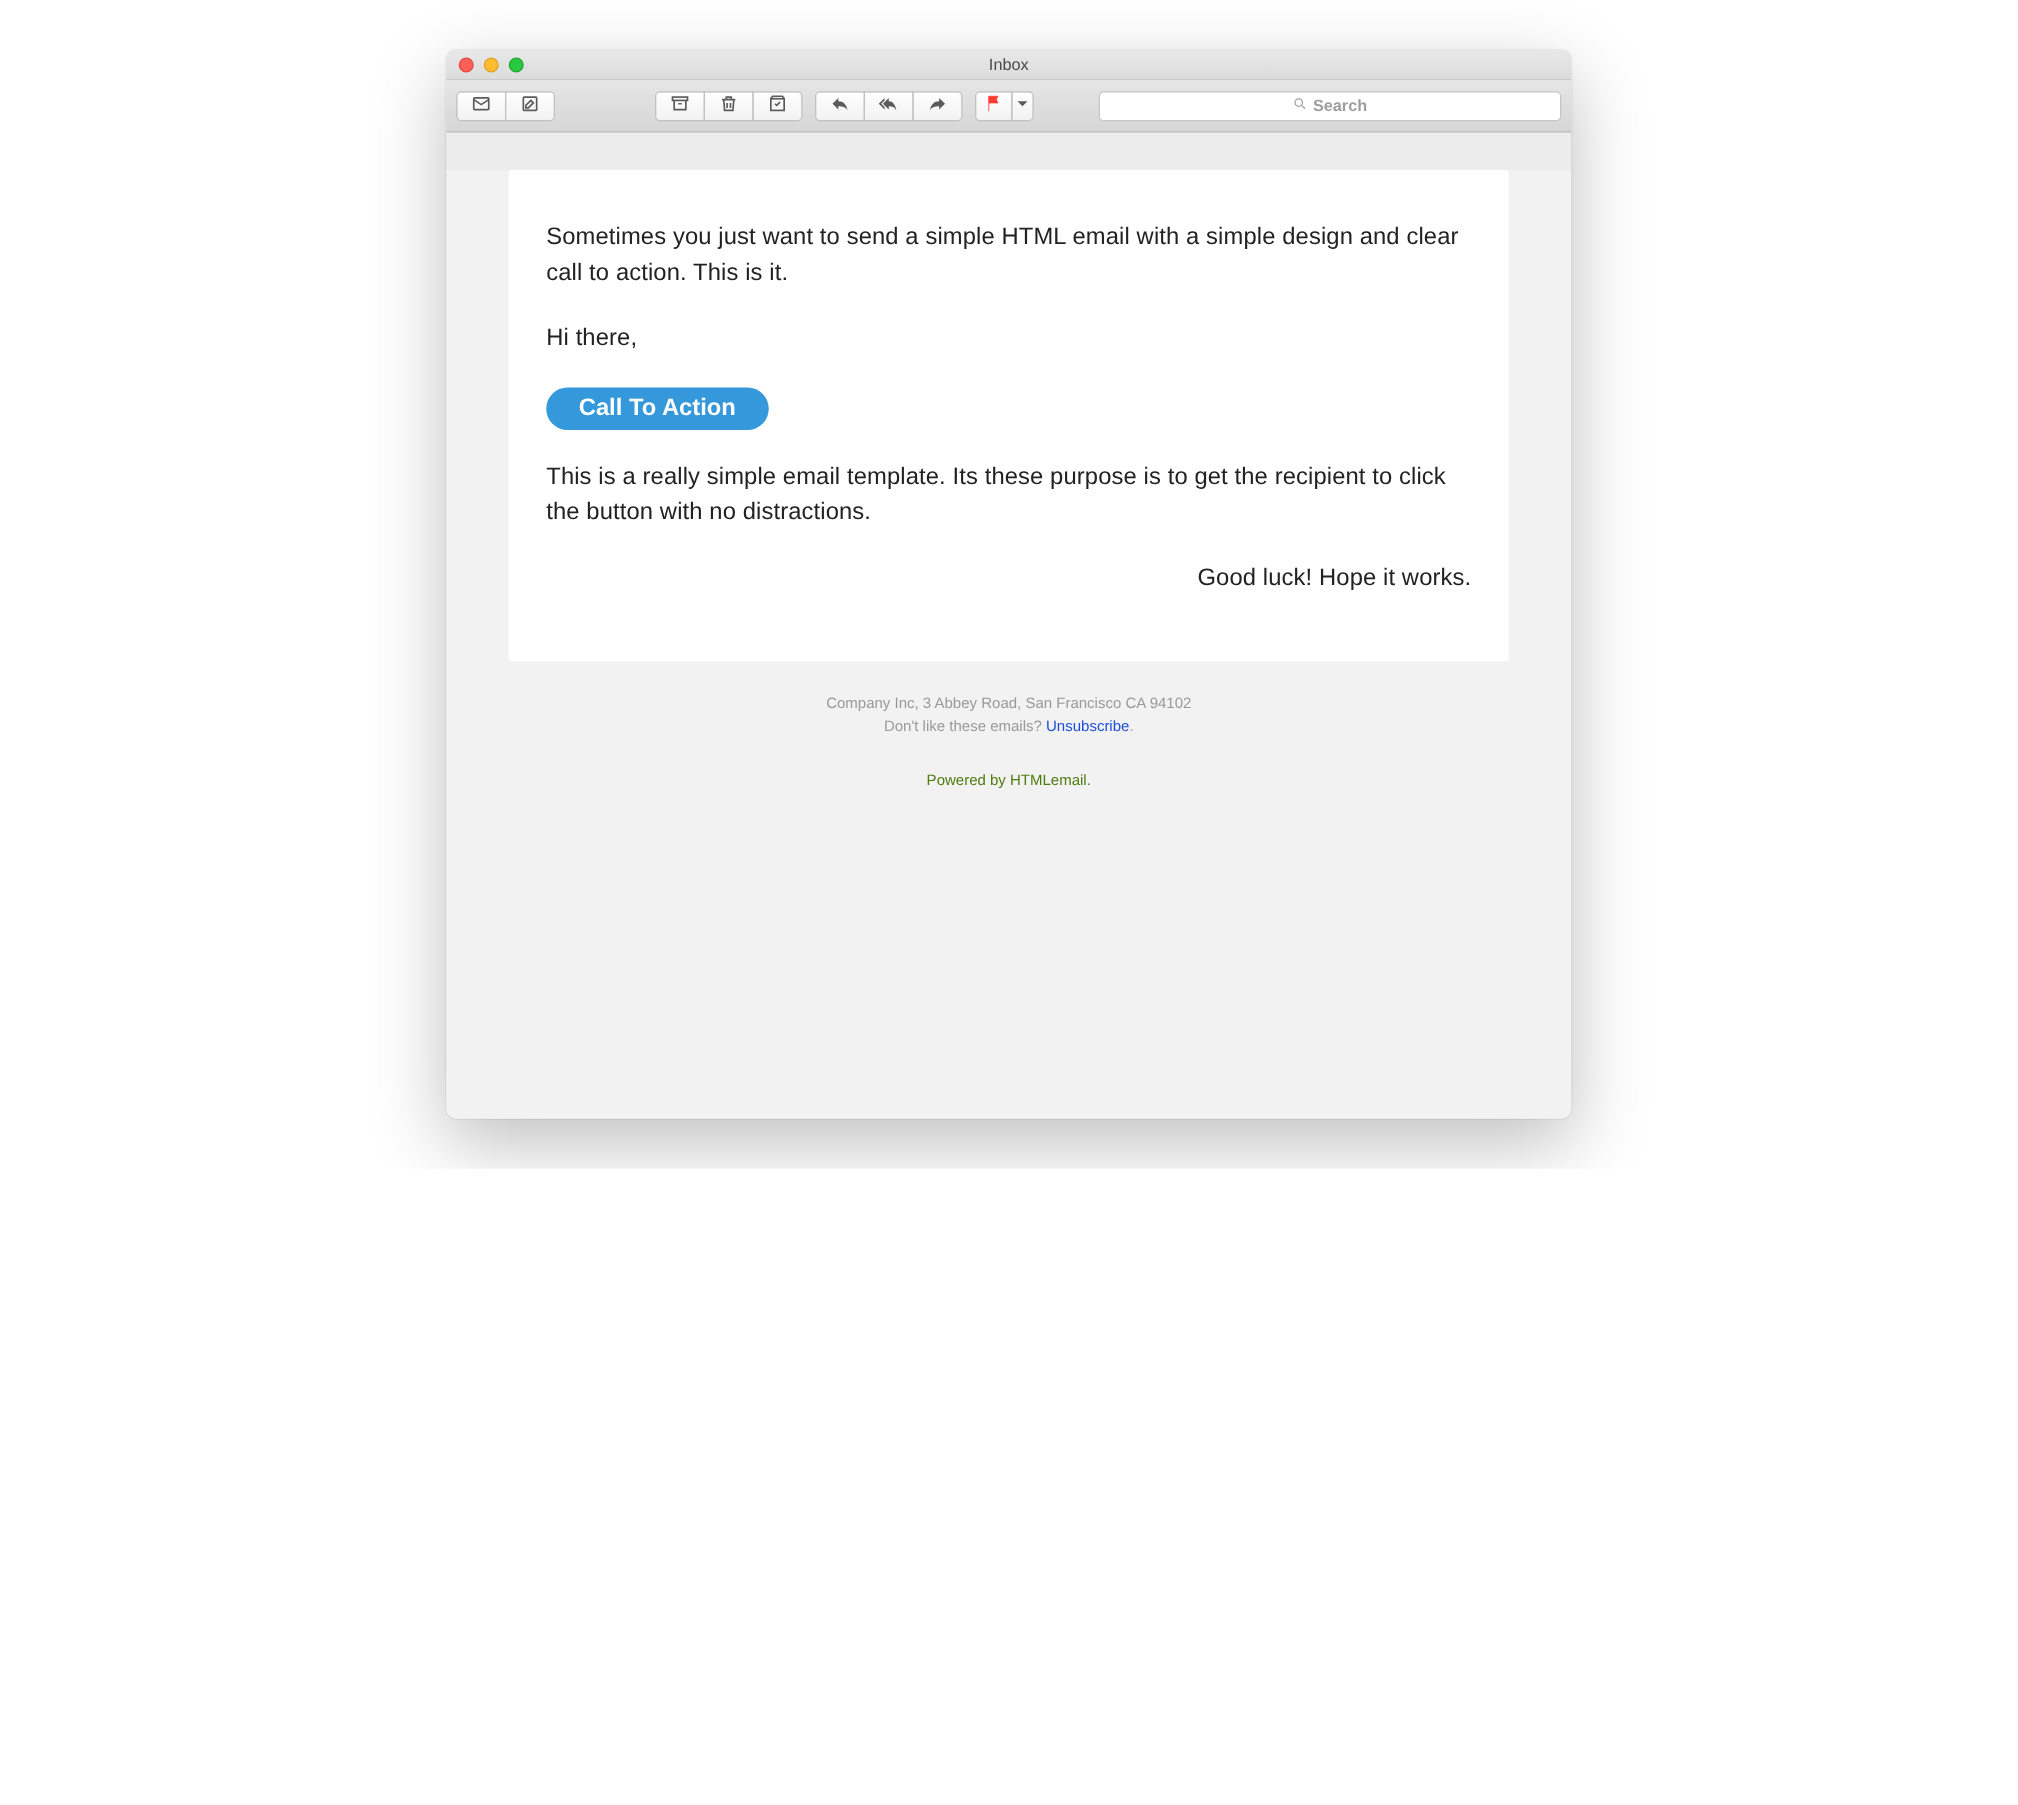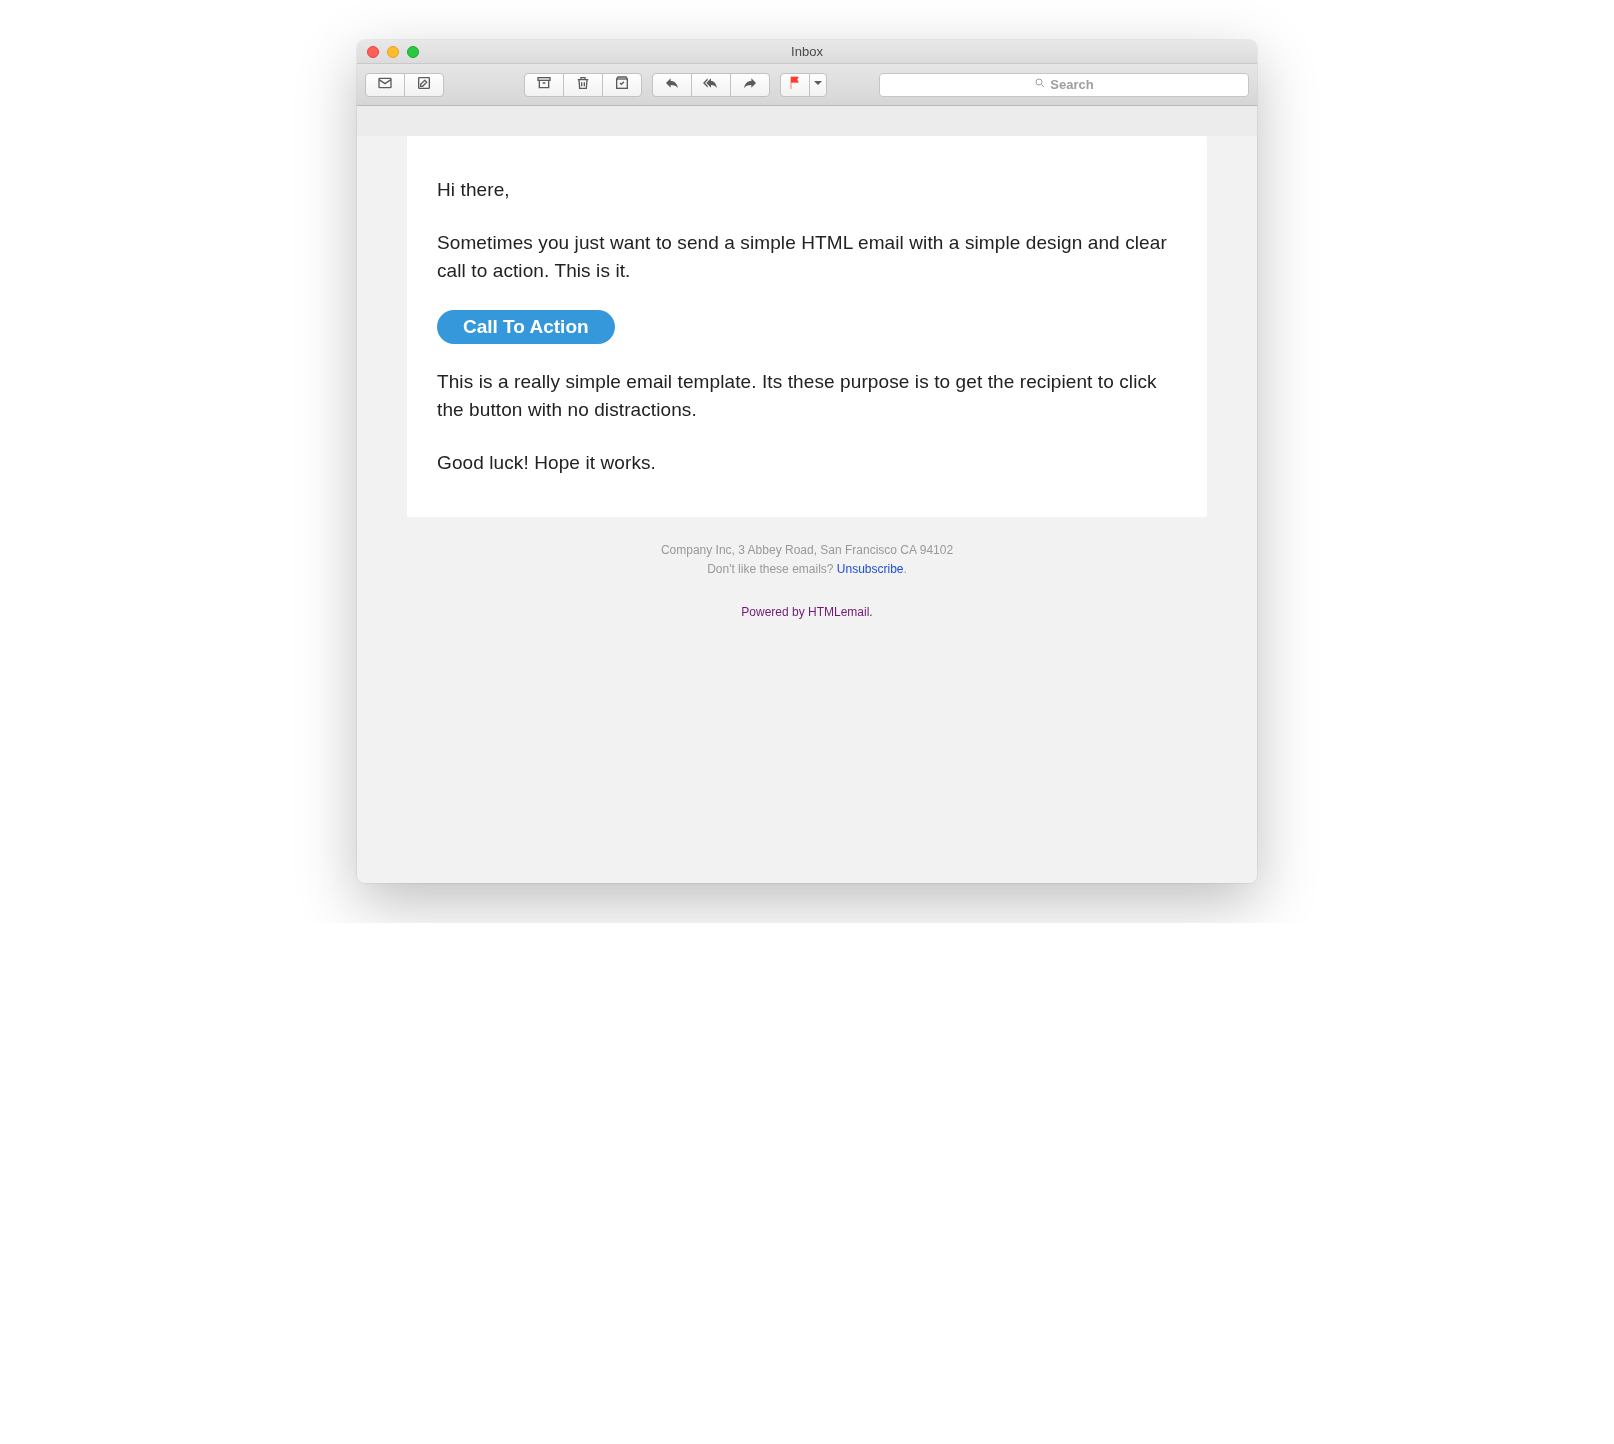--- a/index.html
+++ b/index.html
@@ -105,41 +105,41 @@
       border-radius: 2px;
       padding: 40px 30px;
     }
     .email-card p {
       font-size: 19px;
       color: #222;
       line-height: 1.5;
       margin-bottom: 24px;
       letter-spacing: 0.1px;
     }
-    .email-card p:last-child { margin-bottom: 0; }
+    .email-card p:last-child { margin-bottom: 12px; text-align: right; }
     .cta {
       display: inline-block;
       background: #3498db;
       color: #fff;
       font-weight: 700;
       font-size: 19px;
       padding: 6px 26px;
       border-radius: 18px;
       margin-bottom: 24px;
       cursor: pointer;
     }
     .footer {
       text-align: center;
       padding: 24px 20px 0;
       color: #999;
       font-size: 12px;
       line-height: 1.6;
     }
     .footer a { color: #1d4ed8; cursor: pointer; text-align: right; }
-    .footer .powered { margin-top: 24px; color: #701a75; }
+    .footer .powered { margin-top: 24px; color: #4d7c0f; }
   </style>
 </head>
 <body>
 
 <div class="window">
 
   <div class="titlebar">
     <div class="traffic">
       <div class="tl red"></div>
       <div class="tl yellow"></div>
@@ -243,22 +243,22 @@
             <circle cx="10" cy="10" r="6"></circle>
             <path d="M20 20l-5-5"></path>
           </svg>
       </span>
       <span>Search</span>
     </div>
   </div>
 
   <div class="content-area">
     <div class="email-card">
+      <p>Sometimes you just want to send a simple HTML email with a simple design and clear call to action. This is it.</p>
       <p>Hi there,</p>
-      <p>Sometimes you just want to send a simple HTML email with a simple design and clear call to action. This is it.</p>
       <div class="cta">Call To Action</div>
       <p>This is a really simple email template. Its these purpose is to get the recipient to click the button with no distractions.</p>
       <p>Good luck! Hope it works.</p>
     </div>
 
     <div class="footer">
       <div>Company Inc, 3 Abbey Road, San Francisco CA 94102</div>
       <div>
         <span>Don't like these emails? </span><a>Unsubscribe</a><span>.</span>
       </div>

